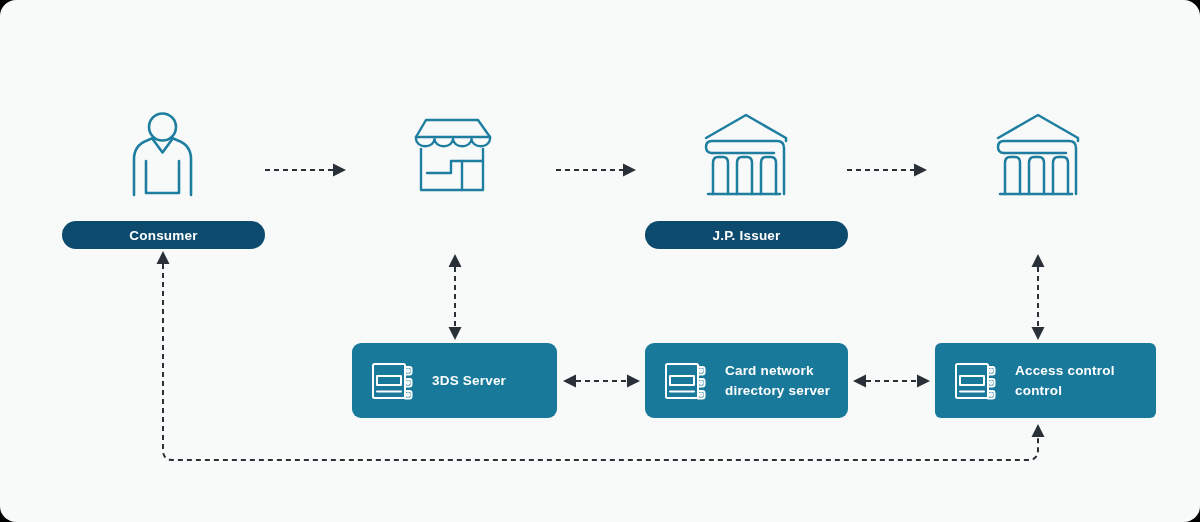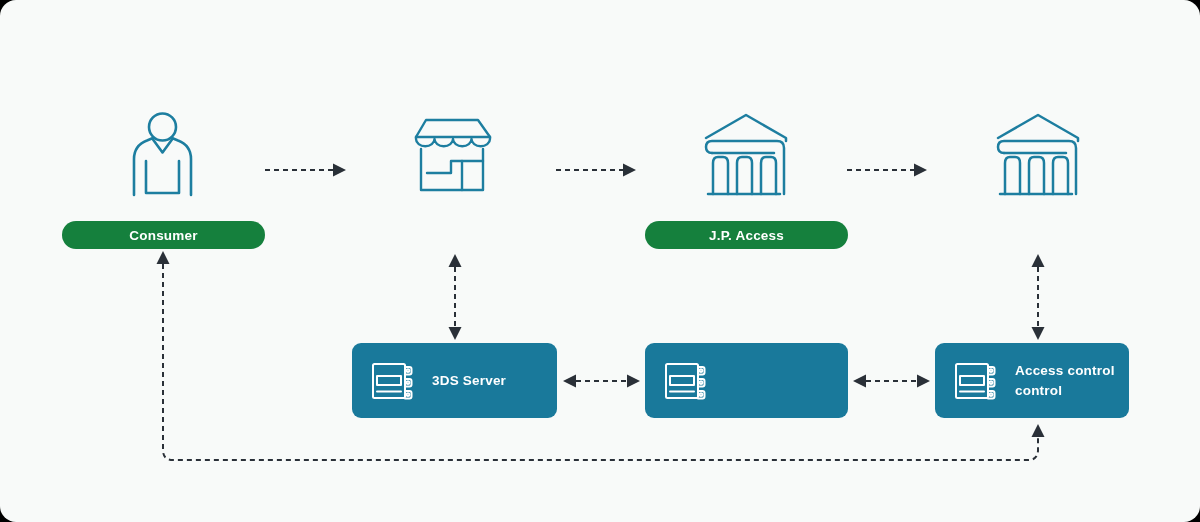--- a/index.html
+++ b/index.html
@@ -1,21 +1,21 @@
 <!DOCTYPE html>
 <html><head>
 <meta charset="utf-8">
 <style>
   html,body{margin:0;padding:0;background:#000;}
   body{font-family:"Liberation Sans", sans-serif;}
   .canvas{position:relative;width:1200px;height:522px;background:#F8FAF9;border-radius:16px;overflow:hidden;}
   .icon{position:absolute;}
   .icon svg{display:block;}
   .pill{
-    position:absolute;top:221px;height:28px;border-radius:14px;background:#15803d;
+    position:absolute;top:221px;height:28px;border-radius:14px;background:#0c4a6e;
     color:#FFFFFF;font-weight:700;font-size:13.5px;letter-spacing:.2px;
     display:flex;align-items:center;justify-content:center;box-sizing:border-box;
   }
   .srvbox{
     position:absolute;top:343px;height:75px;border-radius:9px;background:#19799B;
     color:#FFFFFF;display:flex;align-items:center;box-sizing:border-box;
     padding-left:18px;gap:16px;
   }
   .srvbox .srv-icon{flex:0 0 auto;width:46px;height:42px;}
   .srvbox .srv-text{font-weight:700;font-size:13.5px;letter-spacing:.2px;line-height:20px;}
@@ -80,21 +80,21 @@
         <path d="M59,84 V53 Q59,47 64,47 H69 Q74,47 74,53 V84"></path>
         <path d="M6,84 H78"></path>
       </g>
     </svg>
   </div>
 
   <div class="pill" style="left:62px;width:203px;">
       <span>Consumer</span>
     </div>
   <div class="pill" style="left:645px;width:203px;">
-      <span>J.P. Access</span>
+      <span>J.P. Issuer</span>
     </div>
 
   <div class="srvbox" style="left:352px;width:205px;">
     <span class="srv-icon">
       <svg width="46" height="42" viewBox="0 0 46 42">
         <g class="white-line">
           <rect x="3" y="4" width="32" height="34" rx="1.5"></rect>
           <rect x="7" y="16" width="24" height="9"></rect>
           <path d="M7,31.5 H31"></path>
           <path d="M35,7 h4.5 a2,2 0 0 1 2,2 v3.5 a2,2 0 0 1 -2,2 H35"></path>
@@ -121,23 +121,27 @@
           <path d="M7,31.5 H31"></path>
           <path d="M35,7 h4.5 a2,2 0 0 1 2,2 v3.5 a2,2 0 0 1 -2,2 H35"></path>
           <path d="M35,19 h4.5 a2,2 0 0 1 2,2 v3.5 a2,2 0 0 1 -2,2 H35"></path>
           <path d="M35,31 h4.5 a2,2 0 0 1 2,2 v3.5 a2,2 0 0 1 -2,2 H35"></path>
           <circle cx="38" cy="10.7" r="1.4"></circle>
             <circle cx="38" cy="22.7" r="1.4"></circle>
             <circle cx="38" cy="34.7" r="1.4"></circle>
         </g>
       </svg>
     </span>
-  </div>
-
-  <div class="srvbox" style="left:935px;width:194px;">
+    <span class="srv-text">
+      <div>Card network</div>
+      <div>directory server</div>
+    </span>
+  </div>
+
+  <div class="srvbox" style="left:935px;width:221px;border-radius:6px;">
     <span class="srv-icon">
       <svg width="46" height="42" viewBox="0 0 46 42">
         <g class="white-line">
           <rect x="3" y="4" width="32" height="34" rx="1.5"></rect>
           <rect x="7" y="16" width="24" height="9"></rect>
           <path d="M7,31.5 H31"></path>
           <path d="M35,7 h4.5 a2,2 0 0 1 2,2 v3.5 a2,2 0 0 1 -2,2 H35"></path>
           <path d="M35,19 h4.5 a2,2 0 0 1 2,2 v3.5 a2,2 0 0 1 -2,2 H35"></path>
           <path d="M35,31 h4.5 a2,2 0 0 1 2,2 v3.5 a2,2 0 0 1 -2,2 H35"></path>
           <circle cx="38" cy="10.7" r="1.4"></circle>

